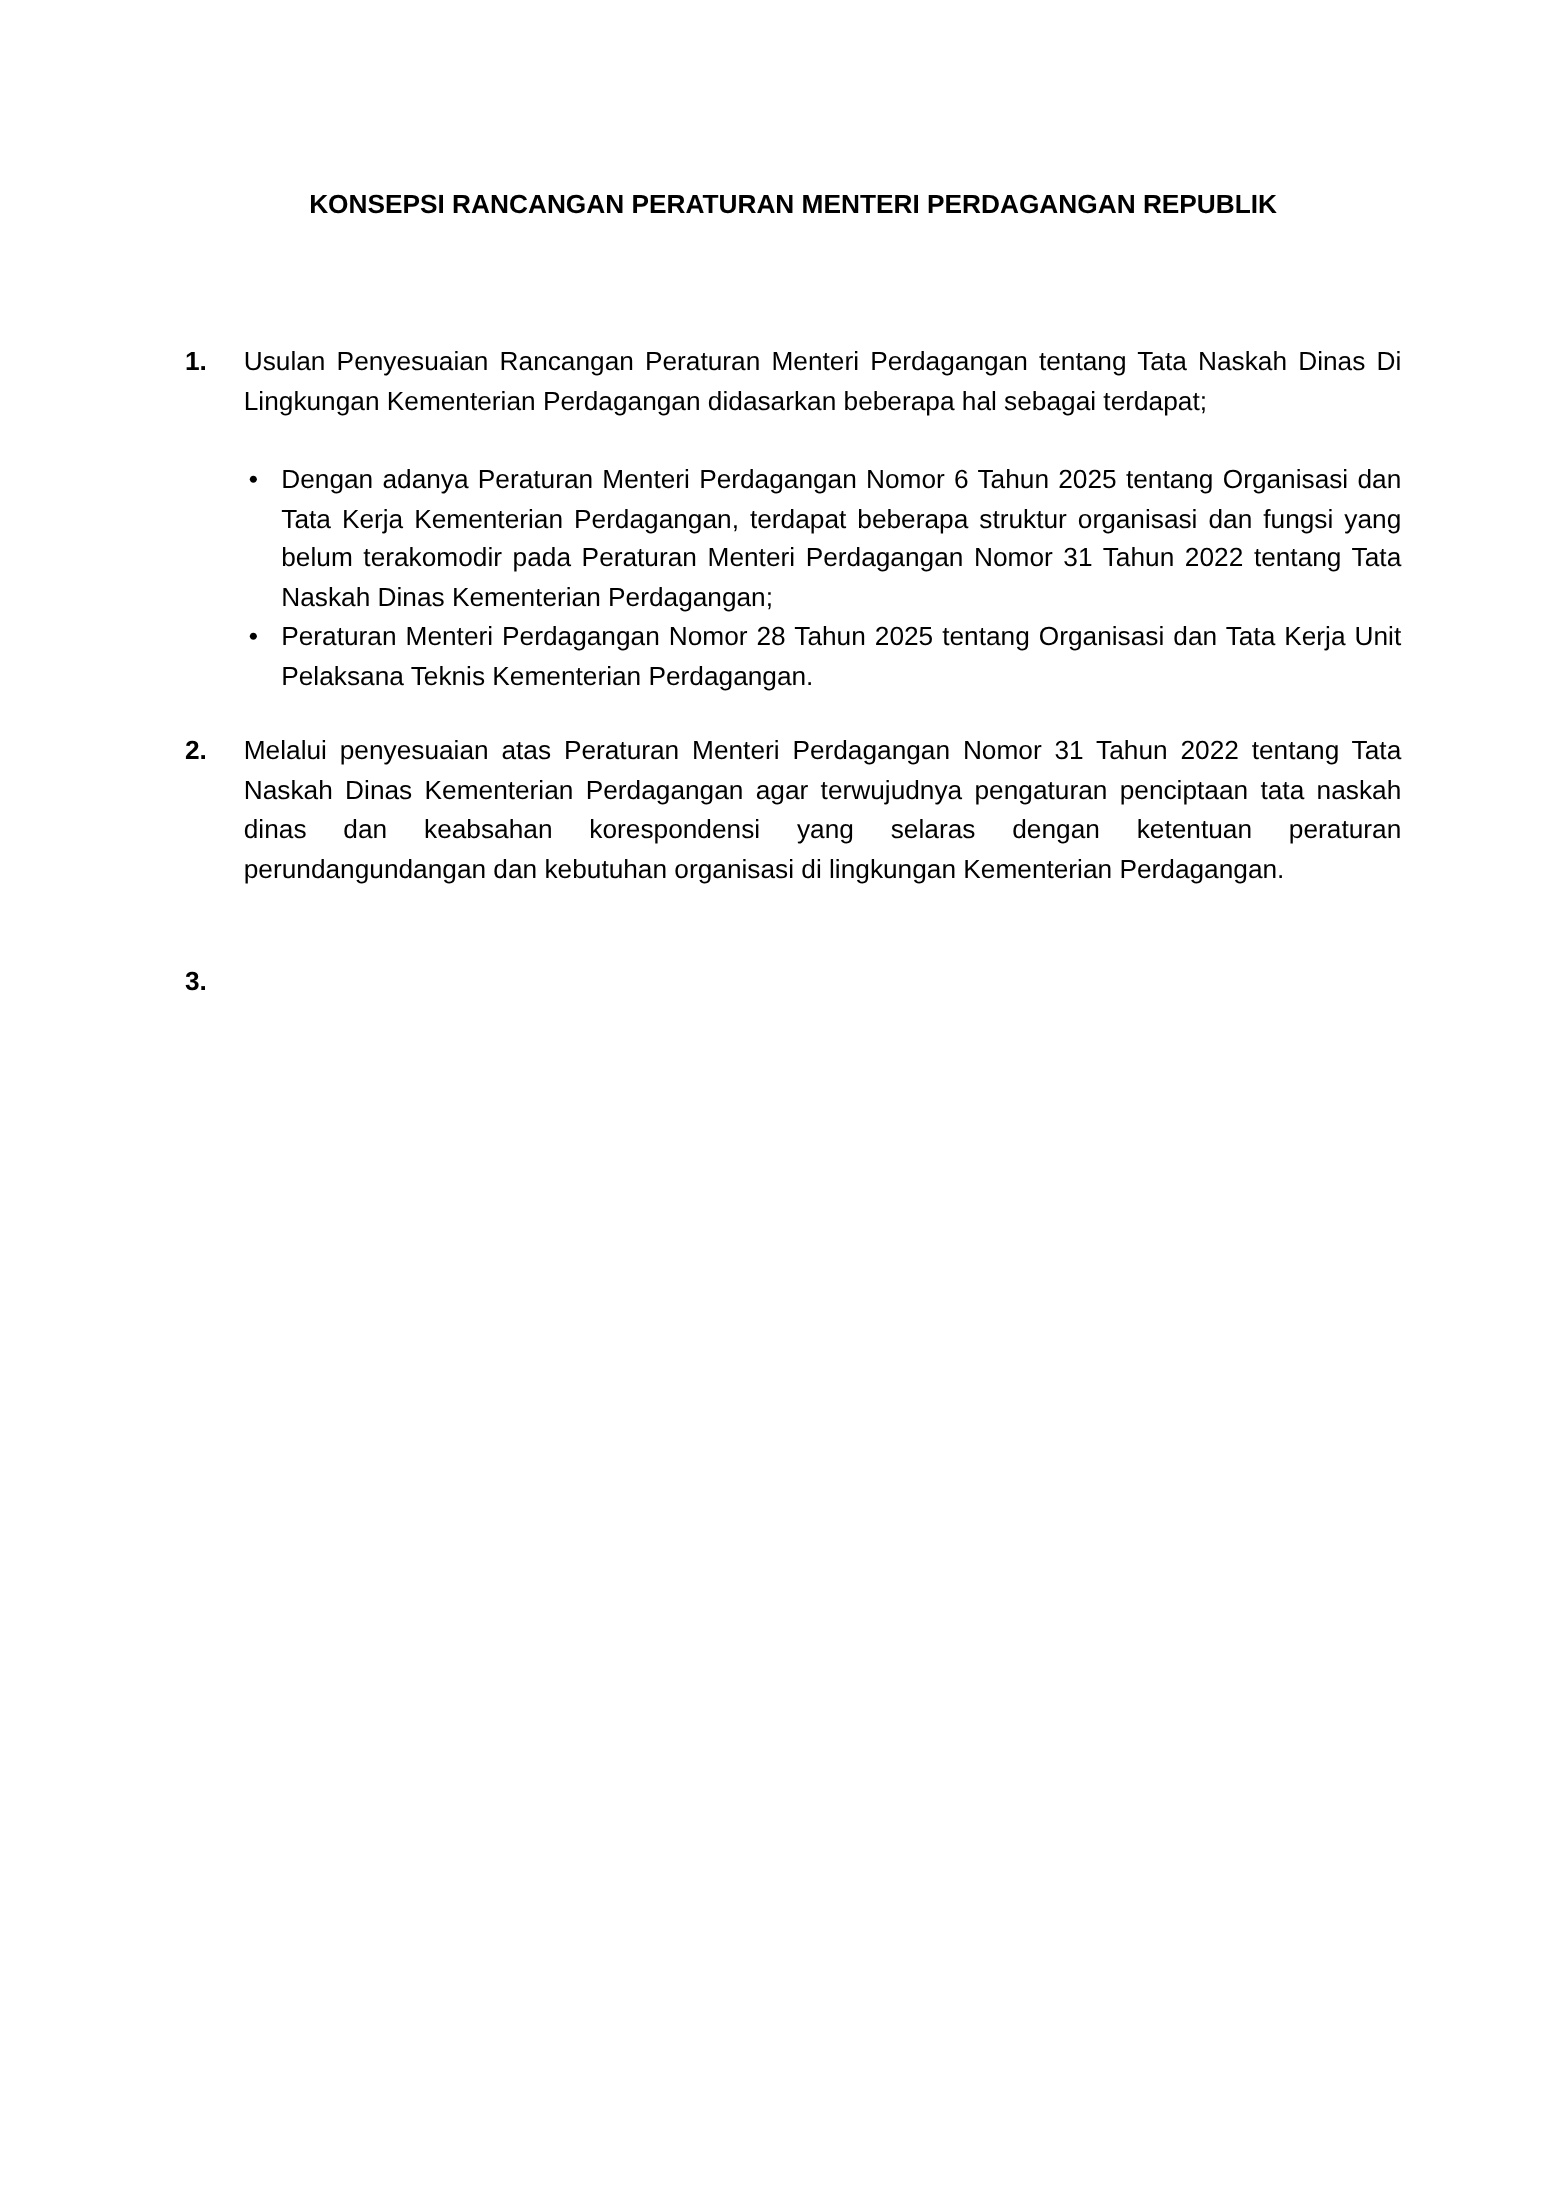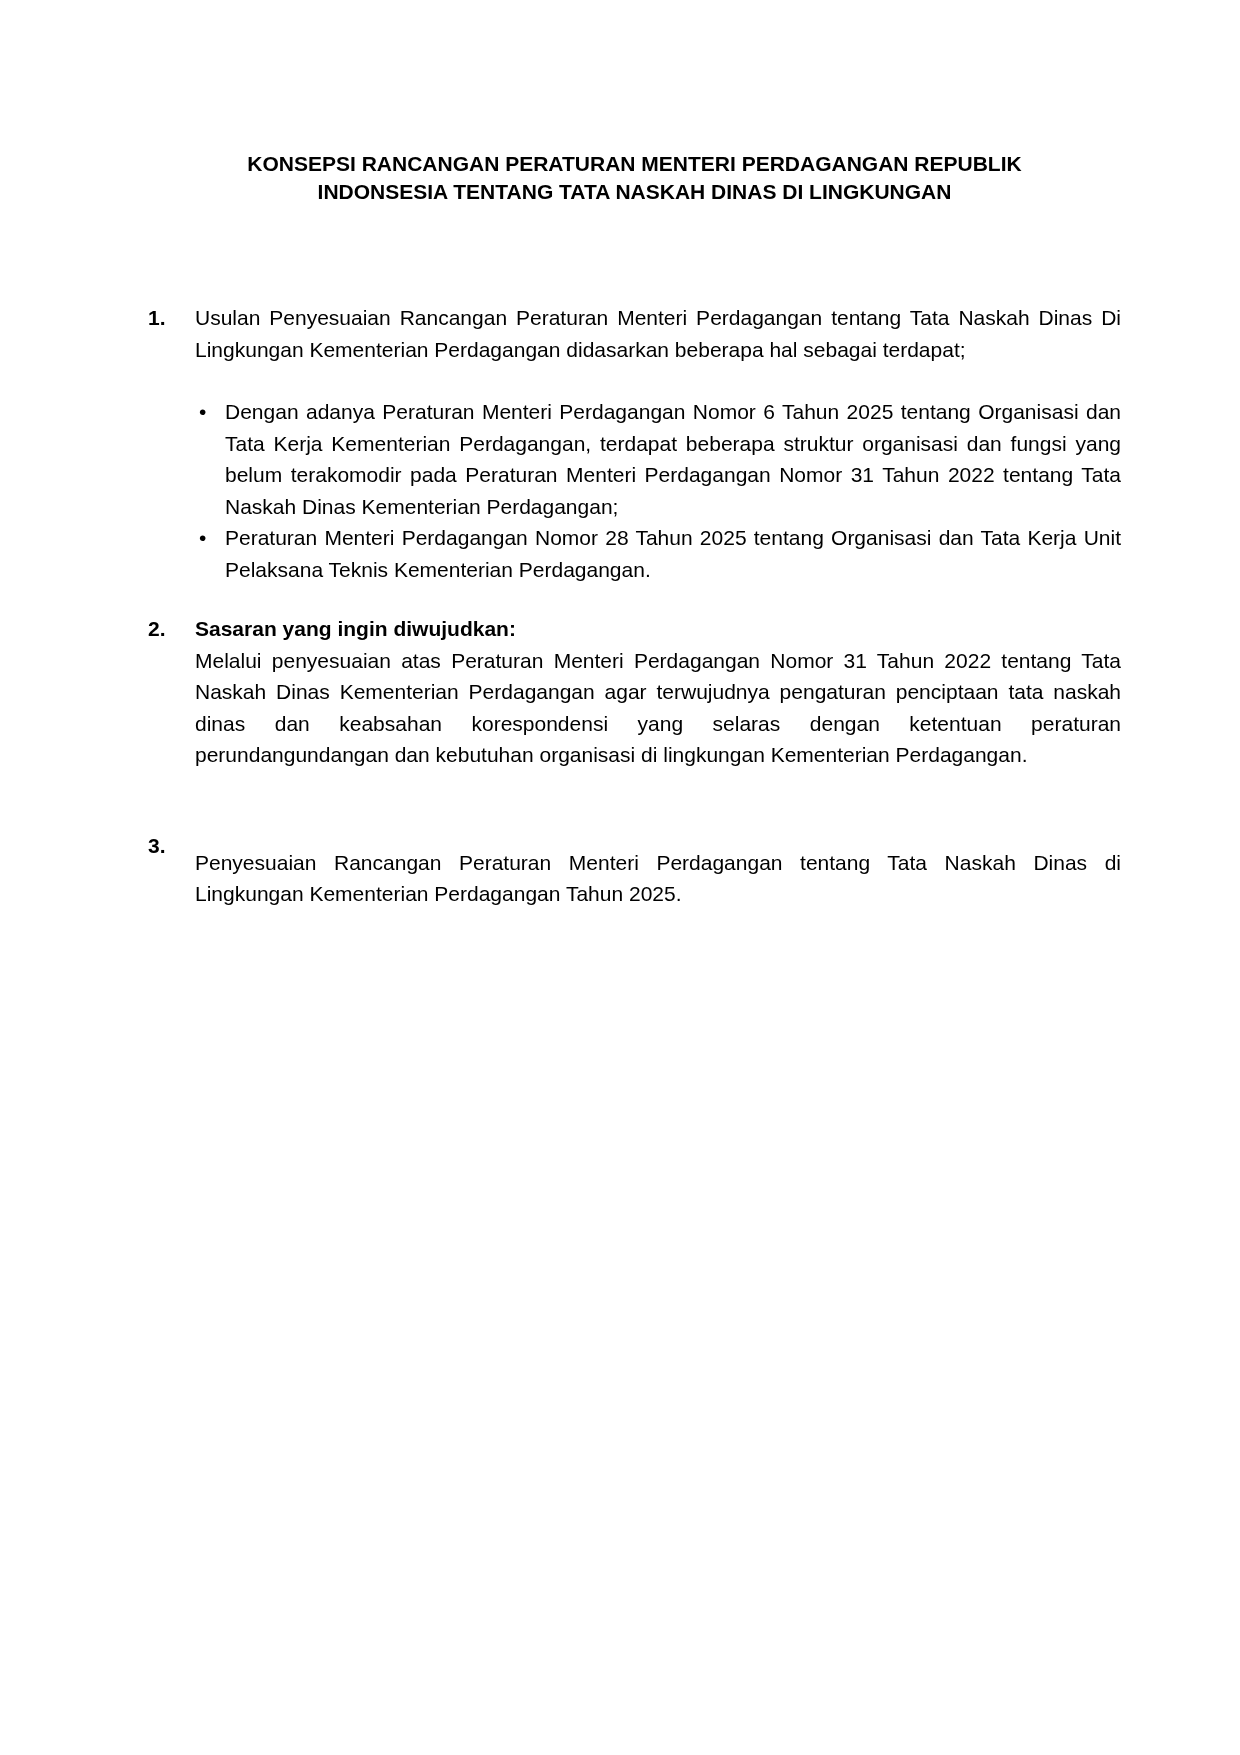--- a/index.html
+++ b/index.html
@@ -49,21 +49,20 @@
   .section-3 .section-paragraph { margin-top: 17px; }
 </style>
 </head>
 <body>
 
 <div class="page">
   <div class="content">
 
     <div class="doc-title">
       <div class="title-line">KONSEPSI RANCANGAN PERATURAN MENTERI PERDAGANGAN REPUBLIK</div>
-      <div class="title-line">INDONSESIA TENTANG TATA NASKAH DINAS DI LINGKUNGAN</div>
     </div>
 
     <div class="section section-1">
       <div class="section-number">1.</div>
       <div class="section-body">
         <div class="section-paragraph">Usulan Penyesuaian Rancangan Peraturan Menteri Perdagangan tentang Tata Naskah Dinas Di Lingkungan Kementerian Perdagangan didasarkan beberapa hal sebagai terdapat;</div>
         <div class="bullet-list">
           <div class="bullet-row">
             <span class="bullet-marker">•</span>
             <span class="bullet-text">Dengan adanya Peraturan Menteri Perdagangan Nomor 6 Tahun 2025 tentang Organisasi dan Tata Kerja Kementerian Perdagangan, terdapat beberapa struktur organisasi dan fungsi yang belum terakomodir pada Peraturan Menteri Perdagangan Nomor 31 Tahun 2022 tentang Tata Naskah Dinas Kementerian Perdagangan;</span>
@@ -72,26 +71,24 @@
             <span class="bullet-marker">•</span>
             <span class="bullet-text">Peraturan Menteri Perdagangan Nomor 28 Tahun 2025 tentang Organisasi dan Tata Kerja Unit Pelaksana Teknis Kementerian Perdagangan.</span>
           </div>
         </div>
       </div>
     </div>
 
     <div class="section section-2">
       <div class="section-number">2.</div>
       <div class="section-body">
-        <div class="section-heading">Sasaran yang ingin diwujudkan:</div>
         <div class="section-paragraph">Melalui penyesuaian atas Peraturan Menteri Perdagangan Nomor 31 Tahun 2022 tentang Tata Naskah Dinas Kementerian Perdagangan agar terwujudnya pengaturan penciptaan tata naskah dinas dan keabsahan korespondensi yang selaras dengan ketentuan peraturan perundangundangan dan kebutuhan organisasi di lingkungan Kementerian Perdagangan.</div>
       </div>
     </div>
 
     <div class="section section-3">
       <div class="section-number">3.</div>
       <div class="section-body">
-        <div class="section-paragraph">Penyesuaian Rancangan Peraturan Menteri Perdagangan tentang Tata Naskah Dinas di Lingkungan Kementerian Perdagangan Tahun 2025.</div>
       </div>
     </div>
 
   </div>
 </div>
 
 </body></html>

